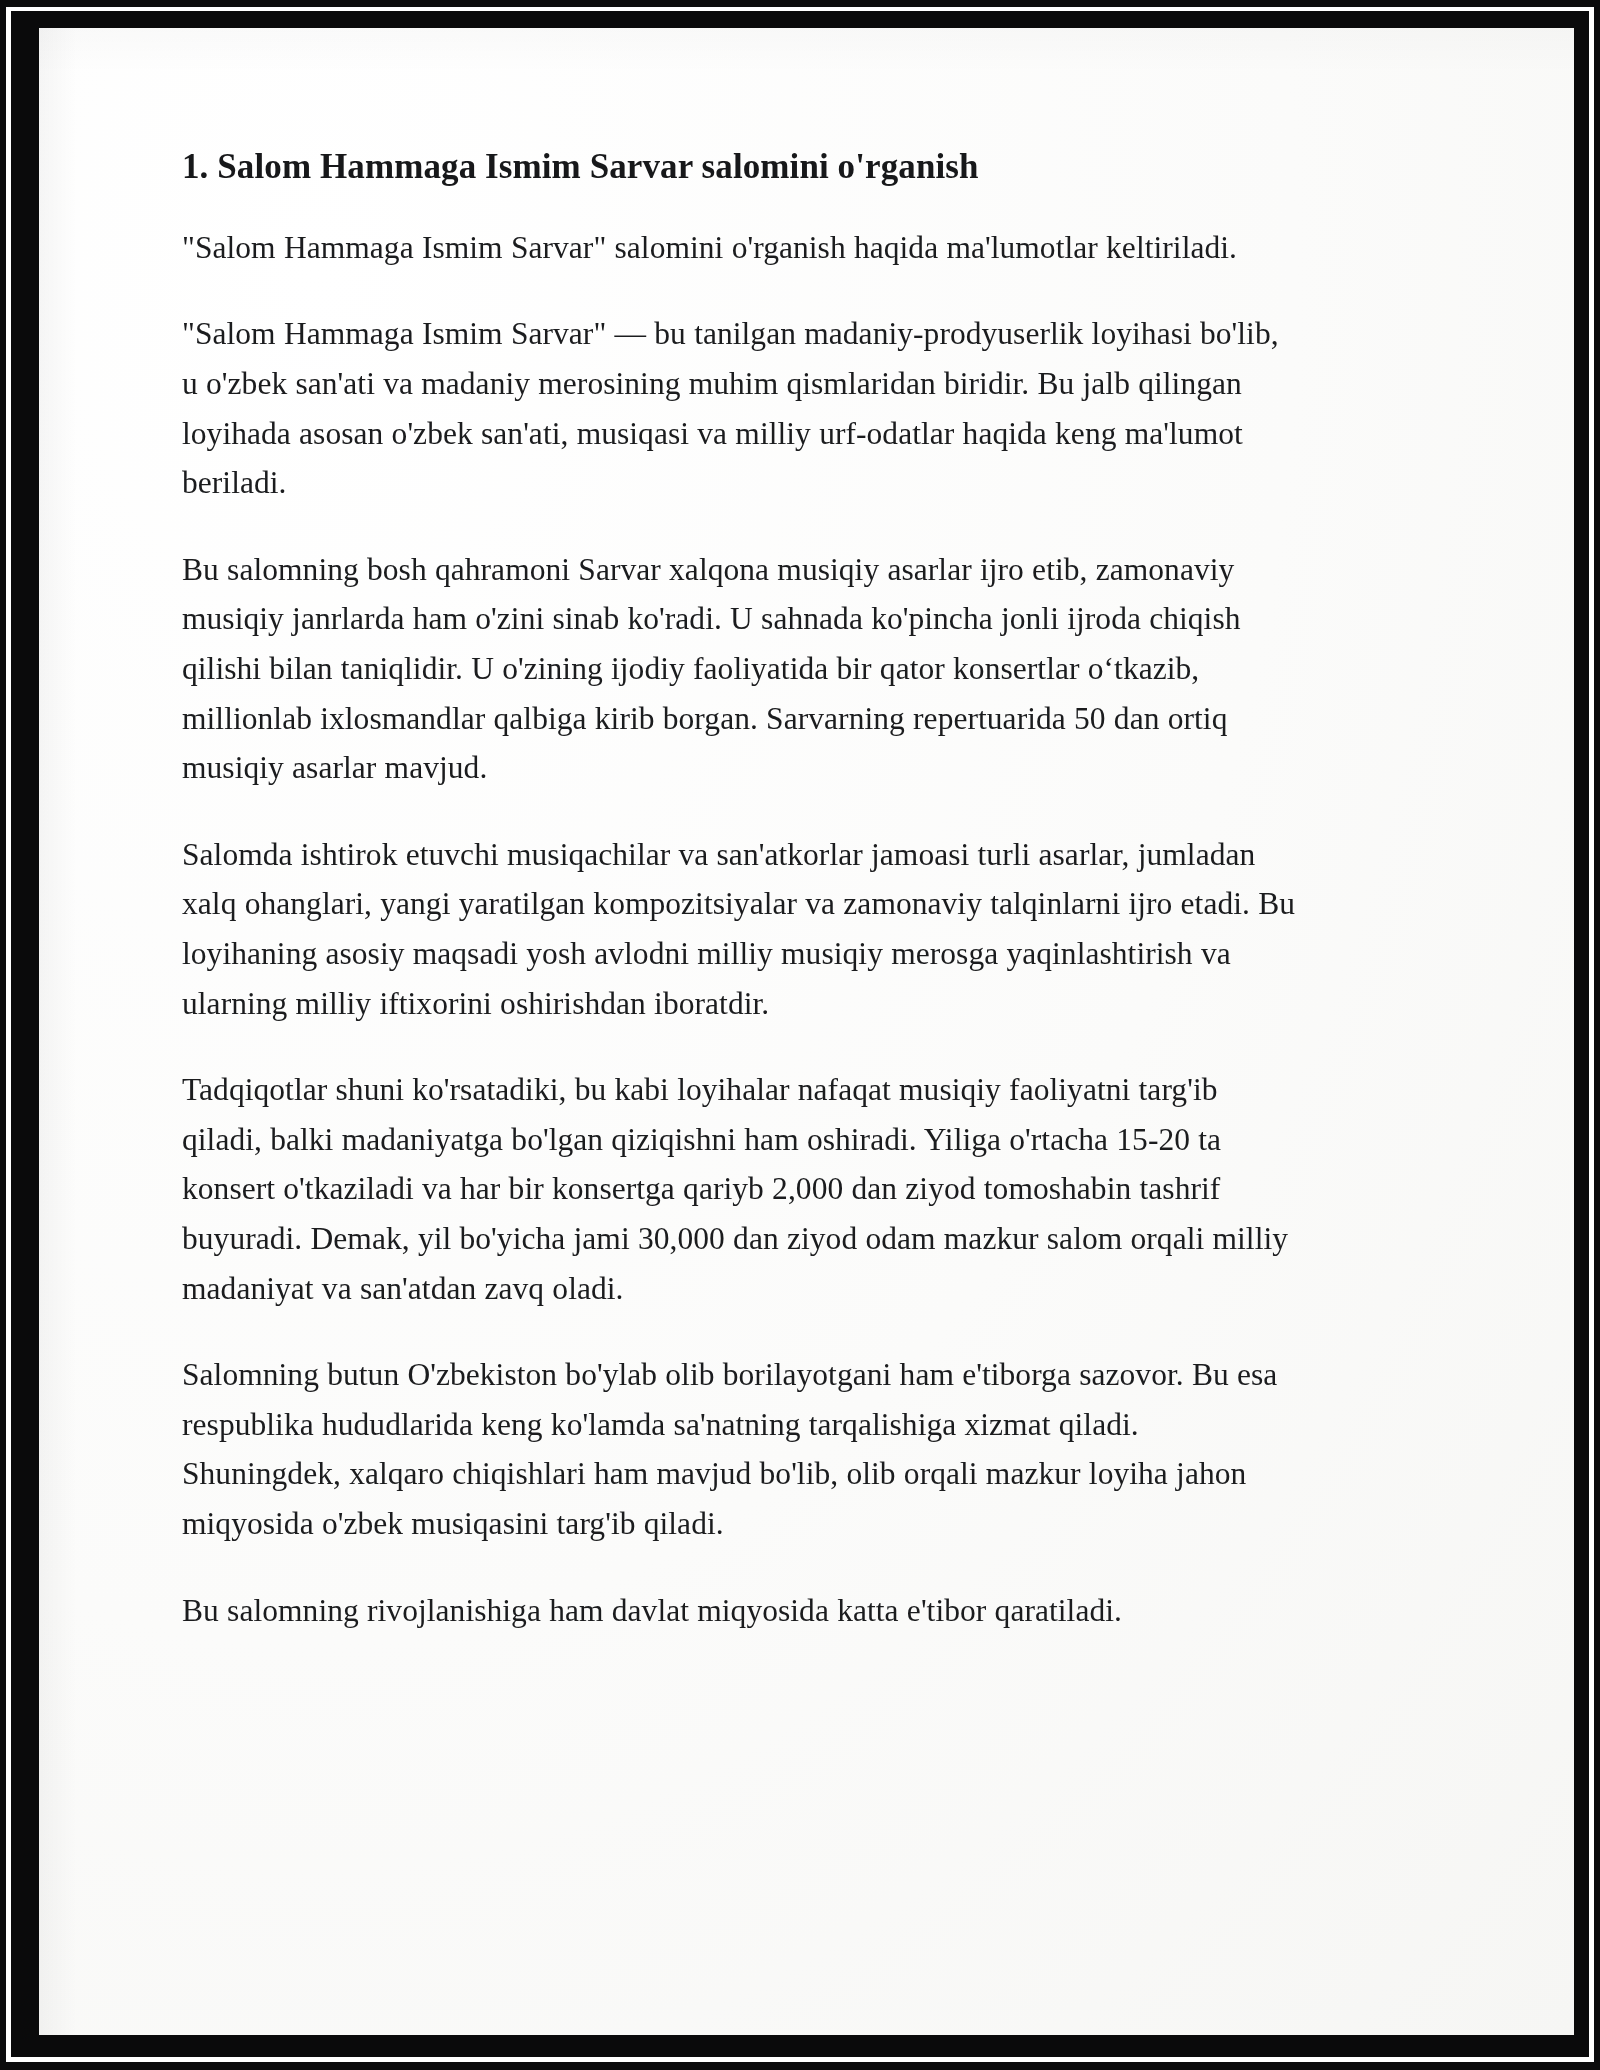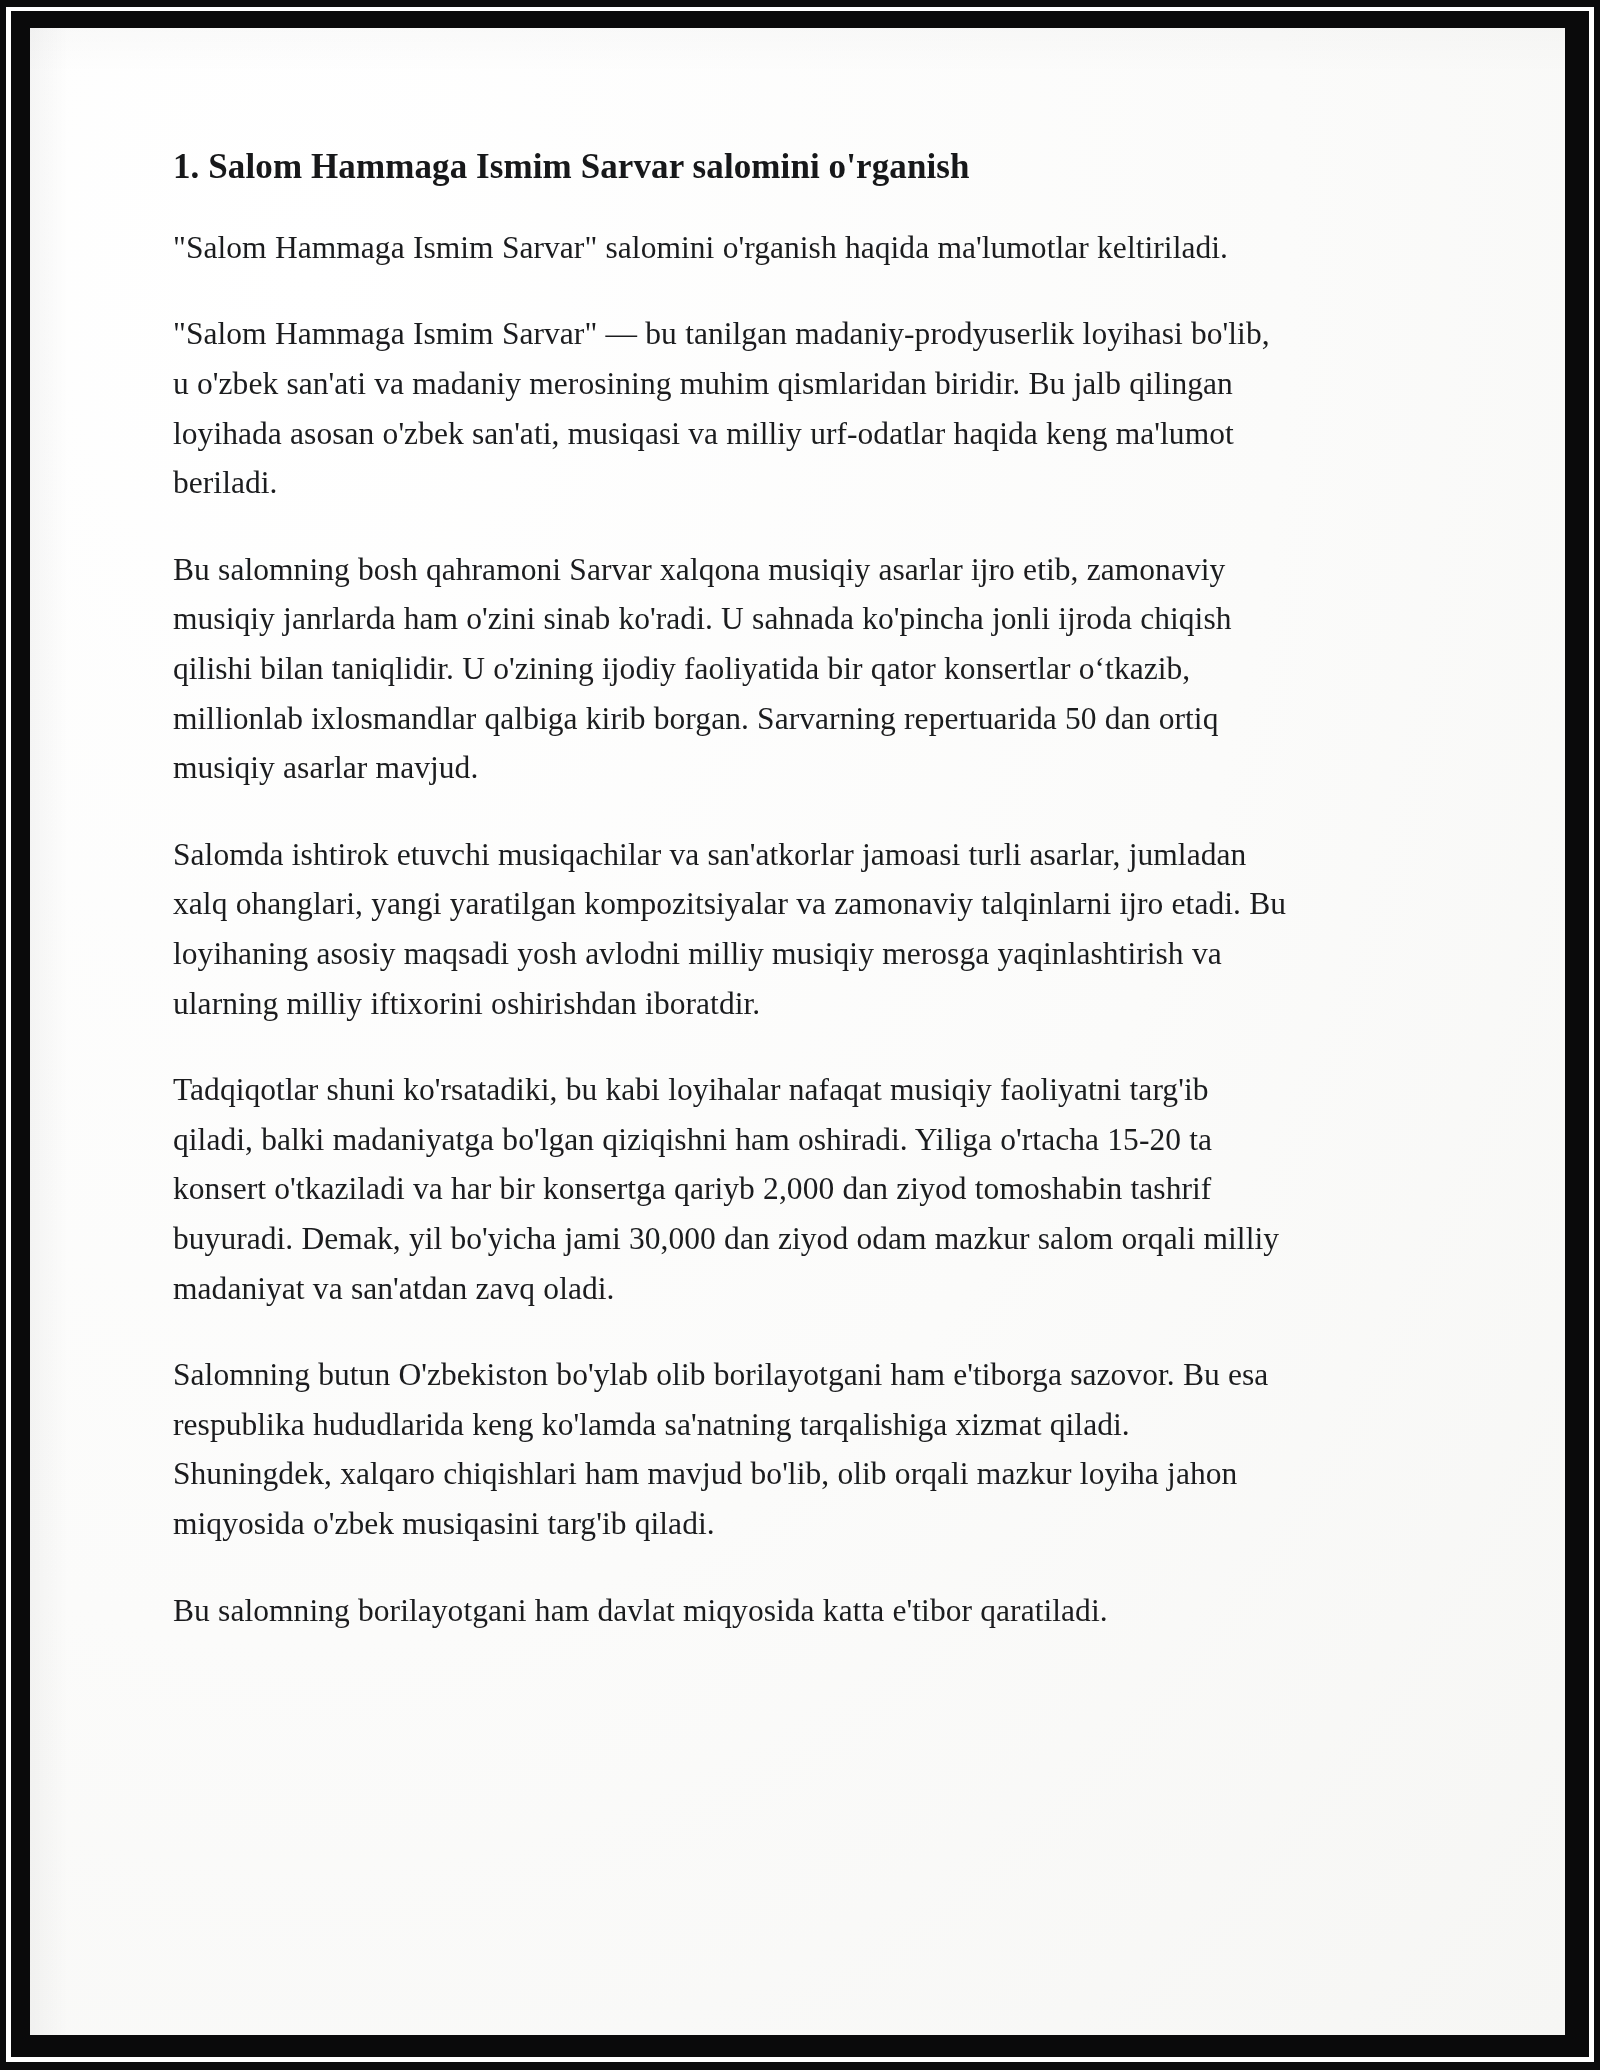--- a/index.html
+++ b/index.html
@@ -46,20 +46,21 @@
   
   .page {
     box-sizing: border-box;
     position: relative;
     width: 100%;
     height: 100%;
     background: #fdfdfd;
     background-image:
       radial-gradient(ellipse at 18% 12%, #ffffff 0%, #fbfbfa 55%, #f6f6f4 100%);
     overflow: hidden;
+    margin-left: 9px;
   }
 
   .page-content {
     position: absolute;
     left: 143px;
     top: 118px;
     width: 1118px;
   }
 
   h1.doc-heading {
@@ -114,19 +115,19 @@
           <p class="doc-para">"Salom Hammaga Ismim Sarvar" — bu tanilgan madaniy-prodyuserlik loyihasi bo'lib, u o'zbek san'ati va madaniy merosining muhim qismlaridan biridir. Bu jalb qilingan loyihada asosan o'zbek san'ati, musiqasi va milliy urf-odatlar haqida keng ma'lumot beriladi.</p>
 
           <p class="doc-para">Bu salomning bosh qahramoni Sarvar xalqona musiqiy asarlar ijro etib, zamonaviy musiqiy janrlarda ham o'zini sinab ko'radi. U sahnada ko'pincha jonli ijroda chiqish qilishi bilan taniqlidir. U o'zining ijodiy faoliyatida bir qator konsertlar o‘tkazib, millionlab ixlosmandlar qalbiga kirib borgan. Sarvarning repertuarida 50 dan ortiq musiqiy asarlar mavjud.</p>
 
           <p class="doc-para">Salomda ishtirok etuvchi musiqachilar va san'atkorlar jamoasi turli asarlar, jumladan xalq ohanglari, yangi yaratilgan kompozitsiyalar va zamonaviy talqinlarni ijro etadi. Bu loyihaning asosiy maqsadi yosh avlodni milliy musiqiy merosga yaqinlashtirish va ularning milliy iftixorini oshirishdan iboratdir.</p>
 
           <p class="doc-para">Tadqiqotlar shuni ko'rsatadiki, bu kabi loyihalar nafaqat musiqiy faoliyatni targ'ib qiladi, balki madaniyatga bo'lgan qiziqishni ham oshiradi. Yiliga o'rtacha 15-20 ta konsert o'tkaziladi va har bir konsertga qariyb 2,000 dan ziyod tomoshabin tashrif buyuradi. Demak, yil bo'yicha jami 30,000 dan ziyod odam mazkur salom orqali milliy madaniyat va san'atdan zavq oladi.</p>
 
           <p class="doc-para">Salomning butun O'zbekiston bo'ylab olib borilayotgani ham e'tiborga sazovor. Bu esa respublika hududlarida keng ko'lamda sa'natning tarqalishiga xizmat qiladi. Shuningdek, xalqaro chiqishlari ham mavjud bo'lib, olib orqali mazkur loyiha jahon miqyosida o'zbek musiqasini targ'ib qiladi.</p>
 
-          <p class="doc-para">Bu salomning borilayotgani ham davlat miqyosida katta e'tibor qaratiladi.</p>
+          <p class="doc-para">Bu salomning rivojlanishiga ham davlat miqyosida katta e'tibor qaratiladi.</p>
 
         </div>
       </div>
     </div>
   </div>
 </div>
 
 </body></html>

